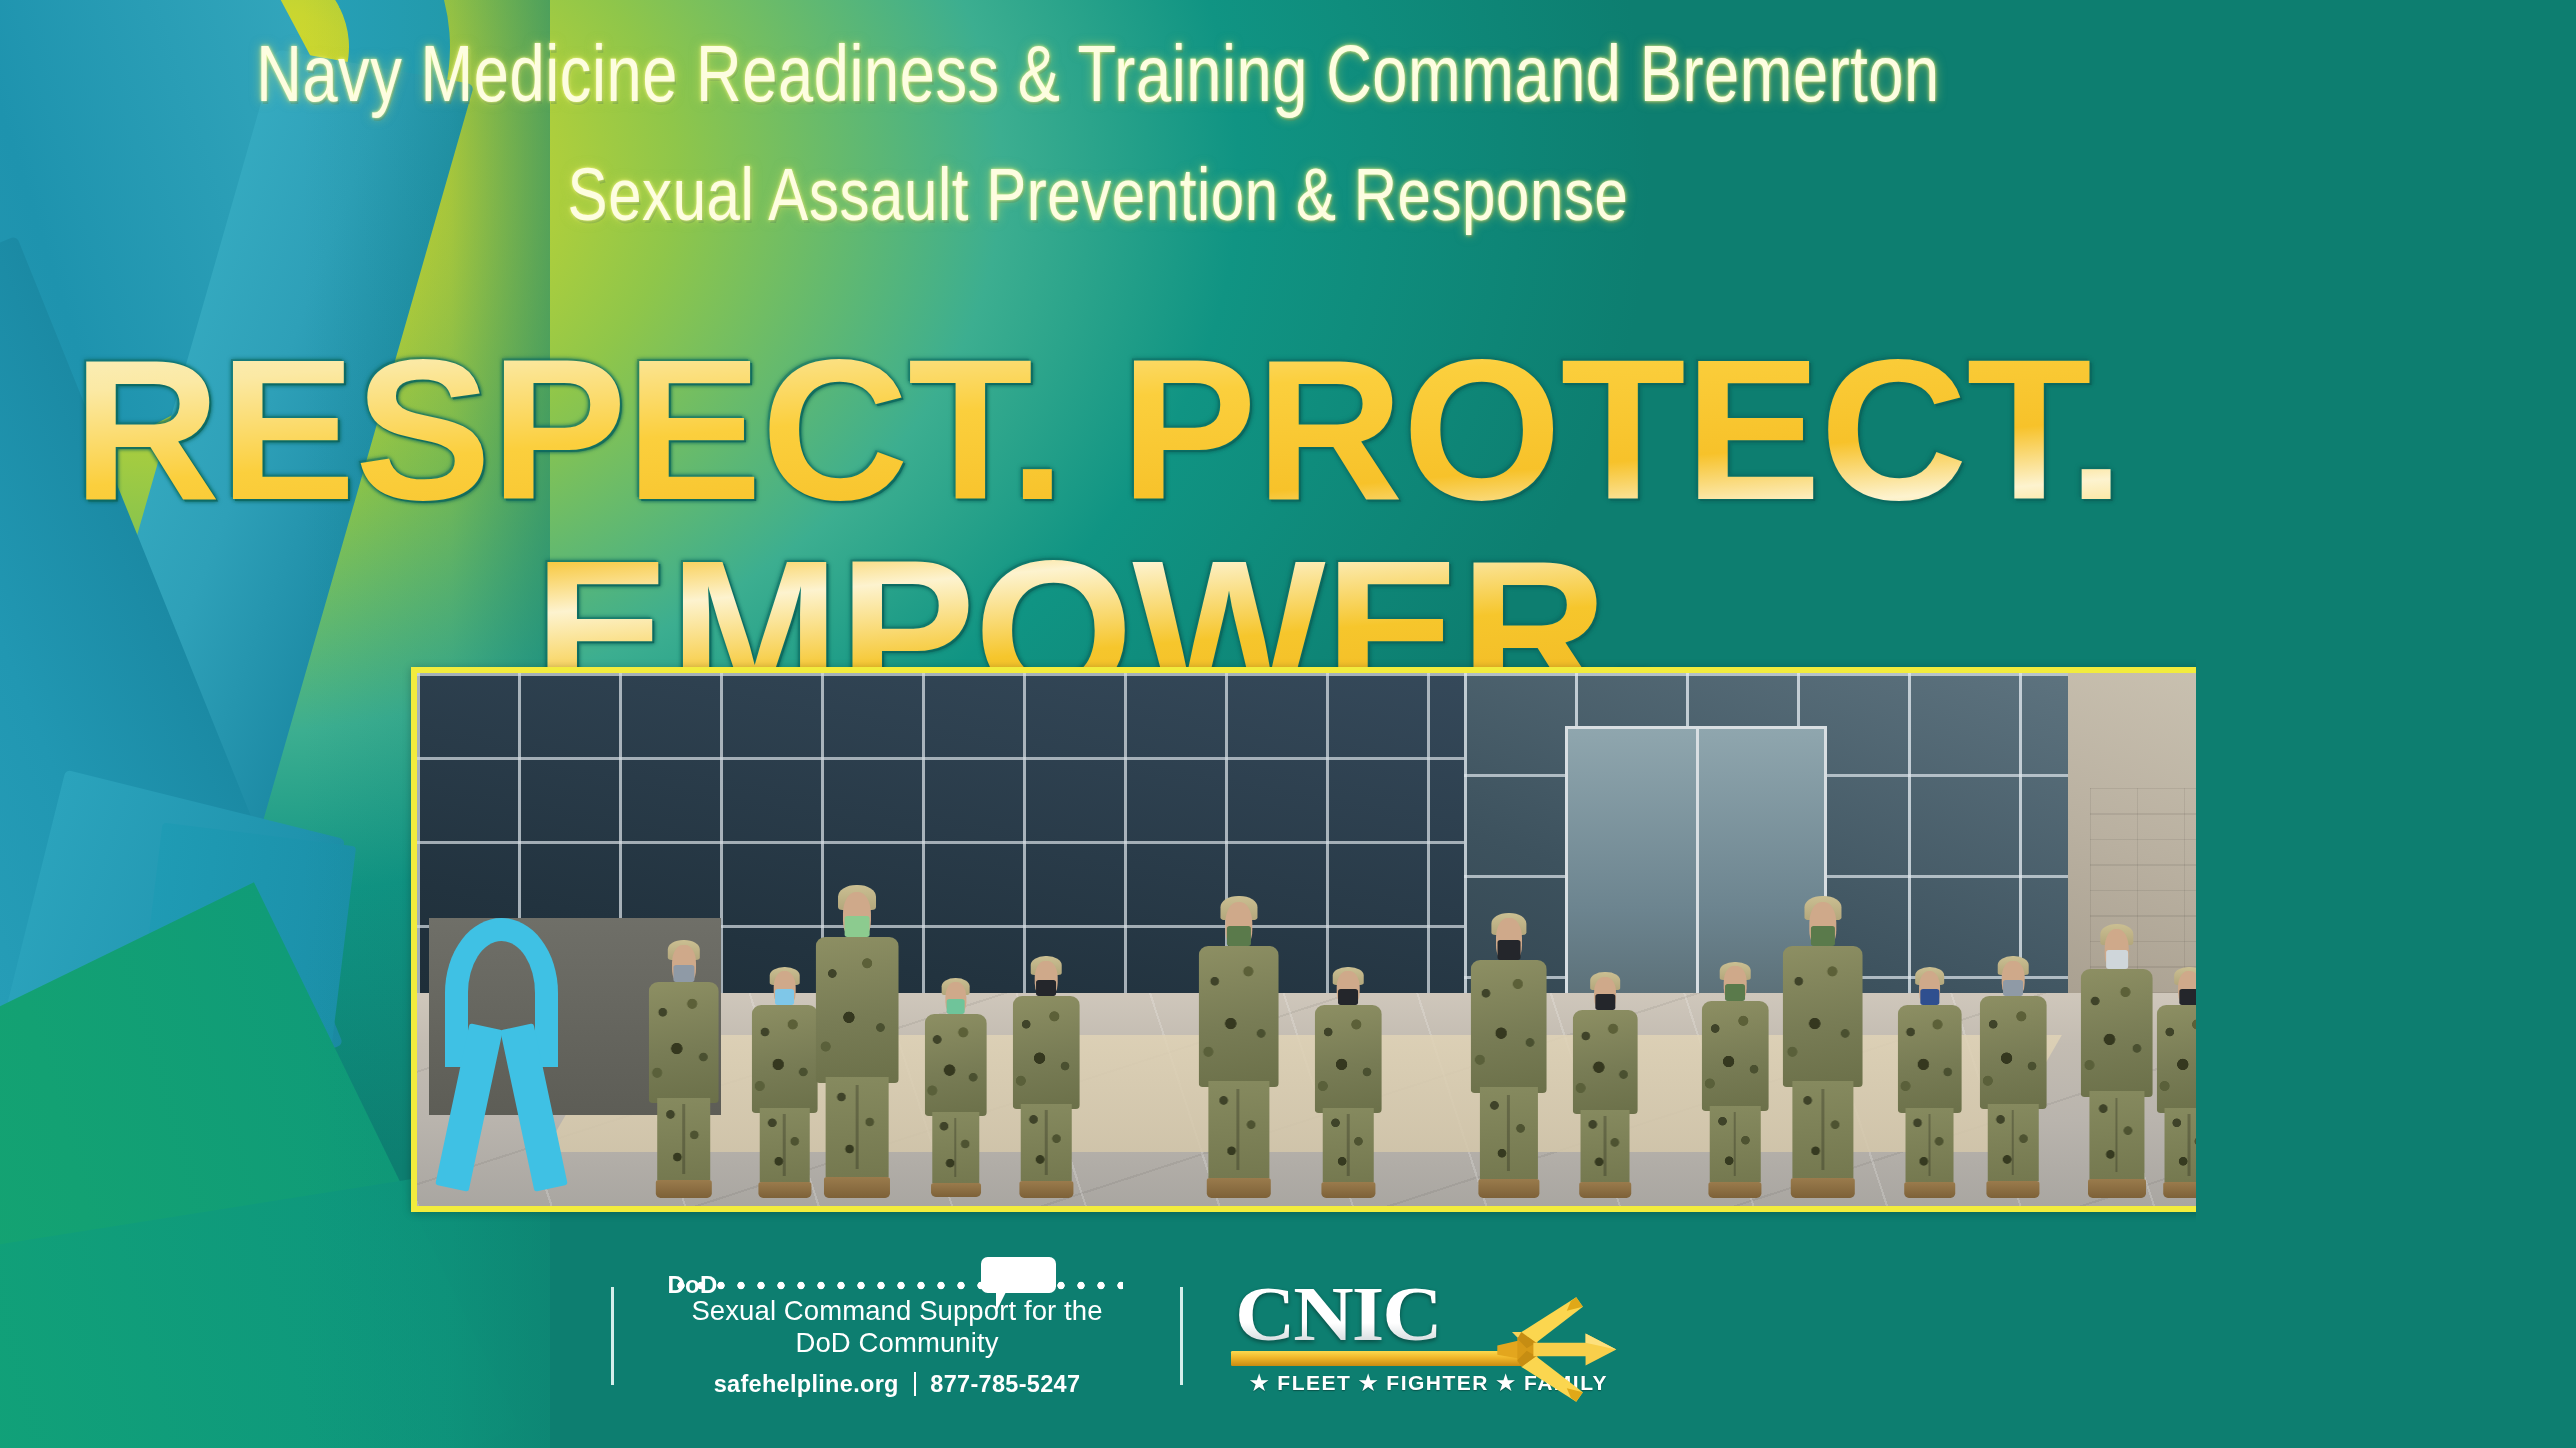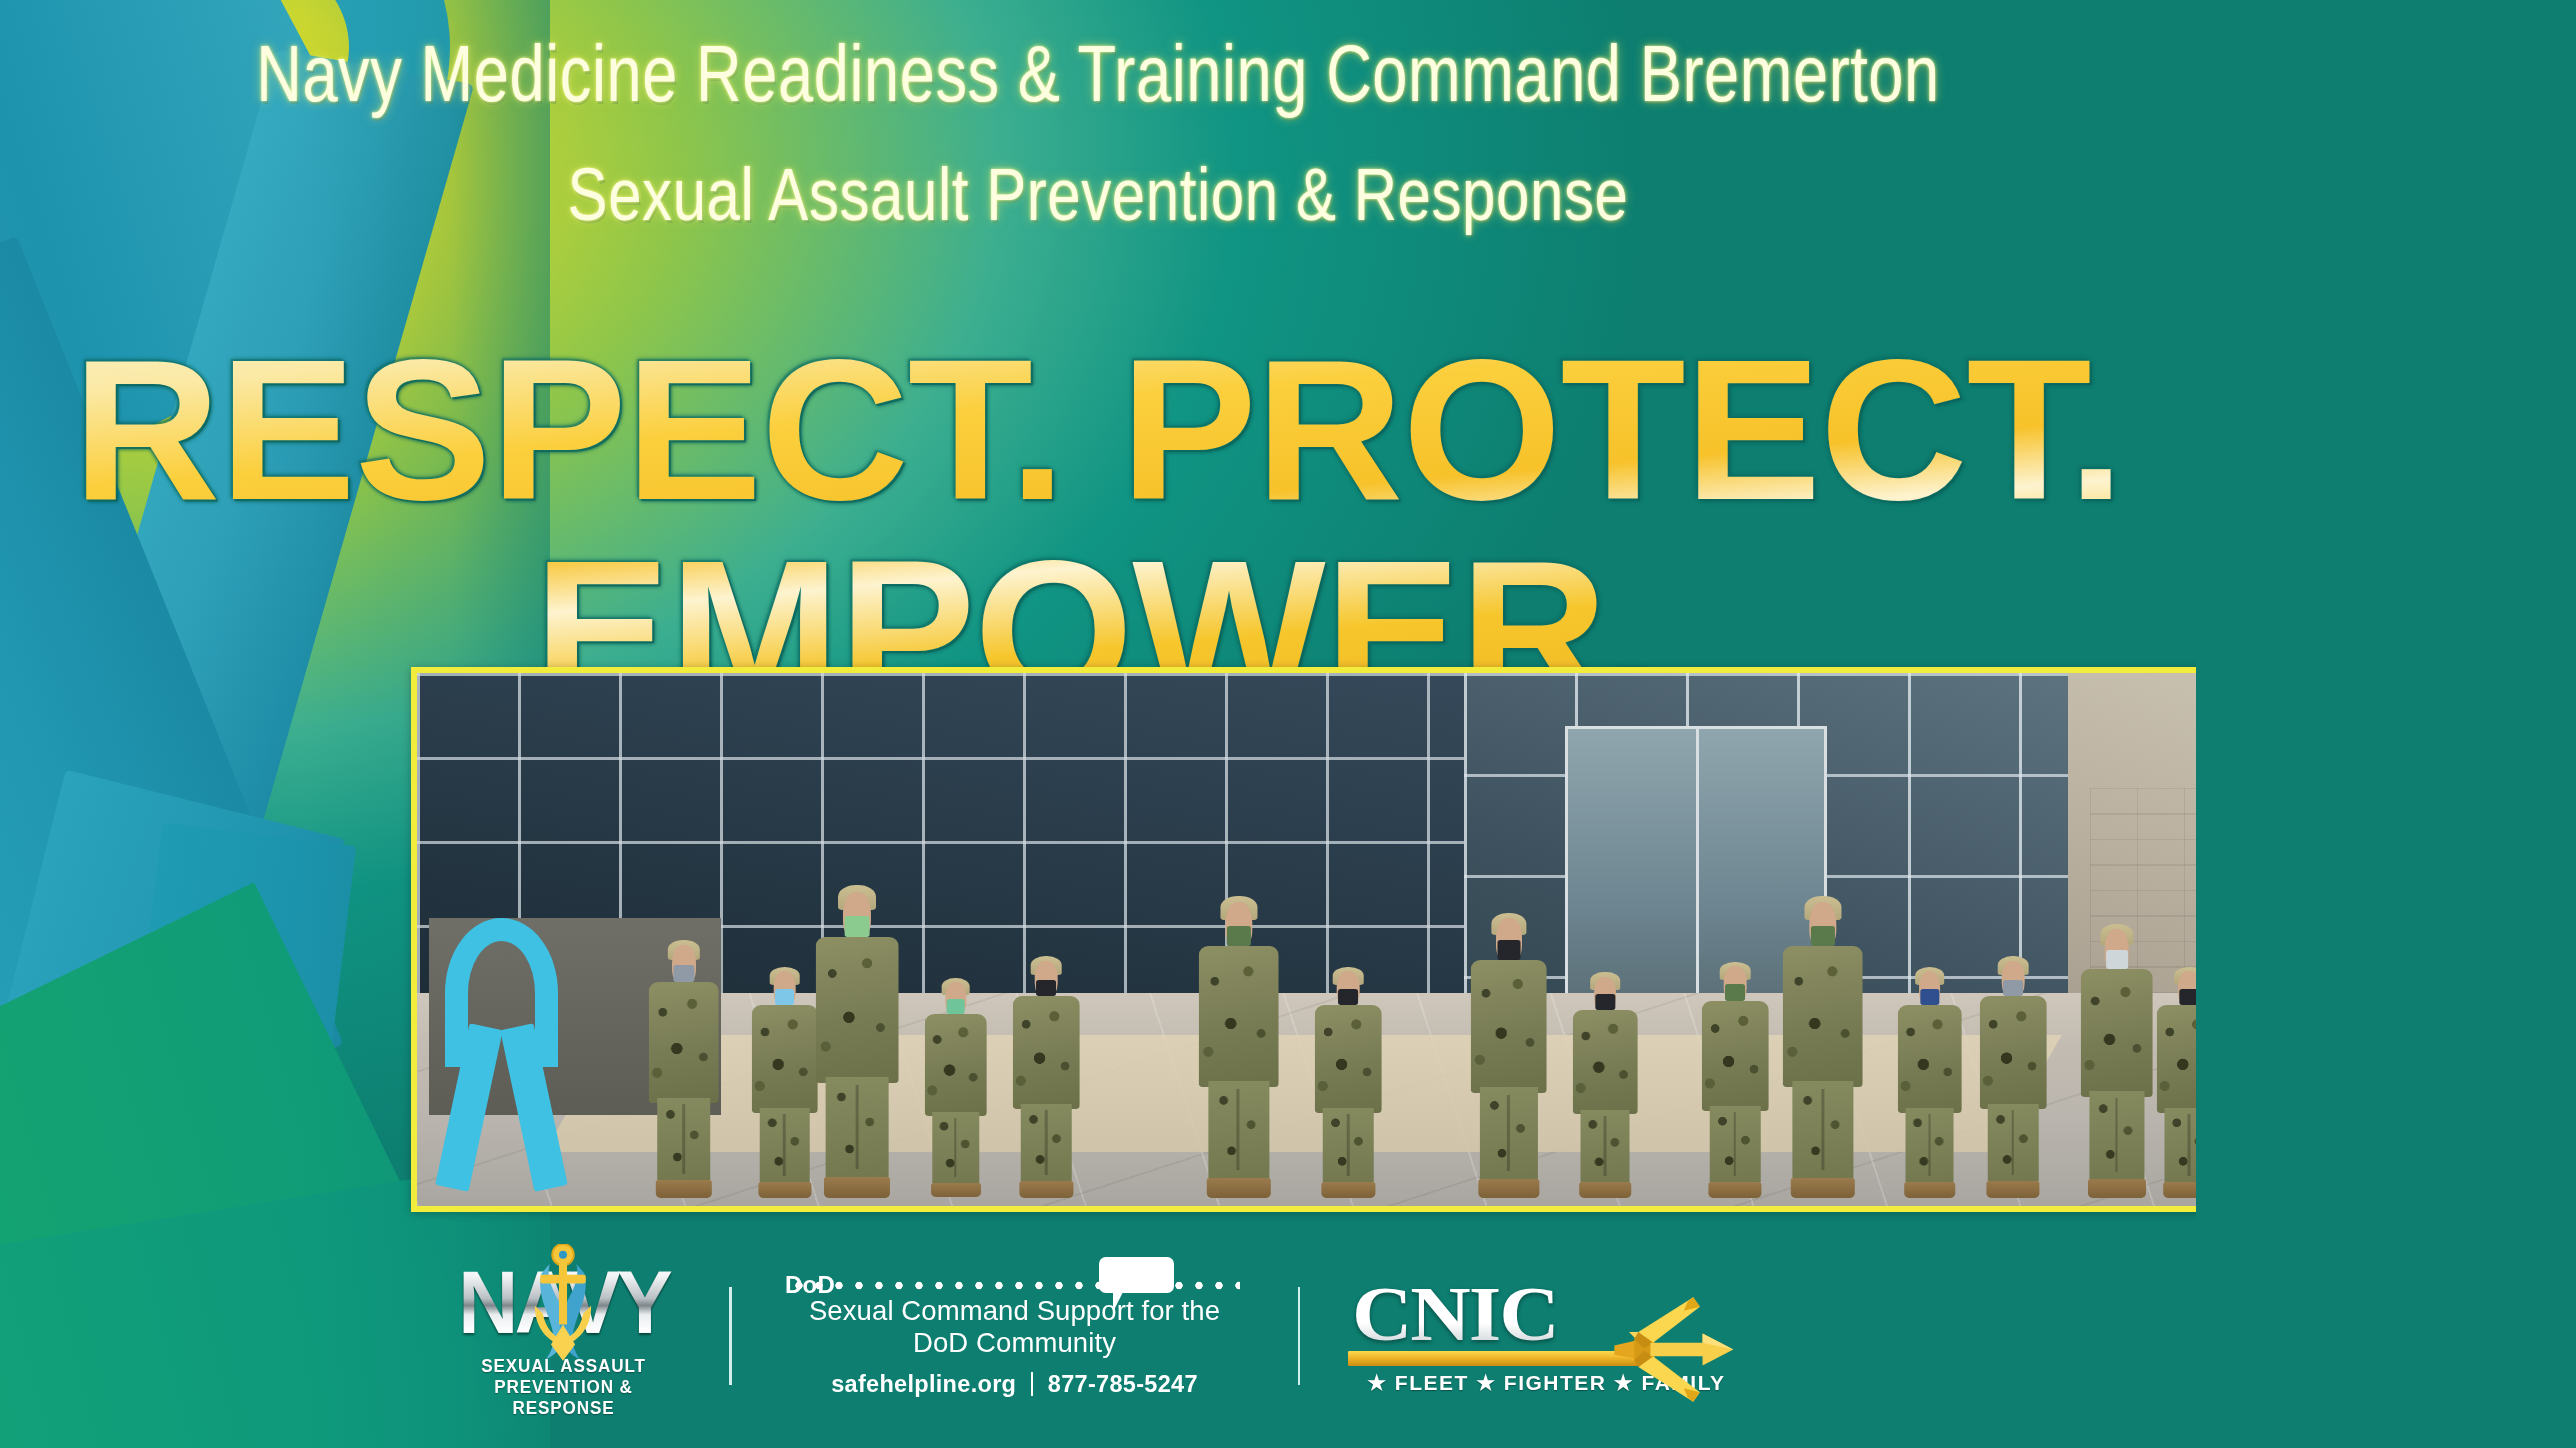--- a/index.html
+++ b/index.html
@@ -448,36 +448,20 @@
         <div class="s-mask" style="background:#24262b;"></div>
         <div class="s-body"></div>
         <div class="s-legs"></div>
         <div class="s-boots"></div>
       </div>
     </div>
   </div>
 
   <div class="logos">
 
-    <div class="logo-cell">
-      <div class="navy">
-        <div class="navy-word">NAVY</div>
-        <svg class="navy-ribbon" viewBox="0 0 120 176">
-          <path d="M40 30 C30 70 76 96 62 140 C54 164 40 170 34 172 C44 160 48 146 44 128 C38 100 20 76 28 44 Z" fill="#58b4d8"></path>
-          <path d="M80 30 C90 70 44 96 58 140 C66 164 80 170 86 172 C76 160 72 146 76 128 C82 100 100 76 92 44 Z" fill="#3fa3cd"></path>
-          <circle cx="60" cy="16" r="16" fill="#f5c53a" stroke="#e0a818" stroke-width="3"></circle>
-          <circle cx="60" cy="16" r="6" fill="#2f97c4"></circle>
-          <rect x="54" y="28" width="12" height="92" fill="#f5c53a"></rect>
-          <rect x="26" y="46" width="68" height="13" rx="3" fill="#f5c53a"></rect>
-          <path d="M18 92 C18 128 40 146 60 152 C80 146 102 128 102 92 L90 104 C86 126 74 138 60 142 C46 138 34 126 30 104 Z" fill="#f8cf4b"></path>
-          <path d="M60 120 L78 150 L60 174 L42 150 Z" fill="#fbd24f"></path>
-        </svg>
-        <div class="navy-sub">SEXUAL ASSAULT PREVENTION &amp; RESPONSE</div>
-      </div>
-    </div>
 
     <div class="divider"></div>
 
     <div class="logo-cell">
       <div class="shl">
         <div class="shl-dod">DoD</div>
         <div class="shl-bubble"></div>
         <div class="shl-dots"></div>
         <div class="shl-tag">Sexual Command Support for the DoD Community</div>
         <div class="shl-contact">

